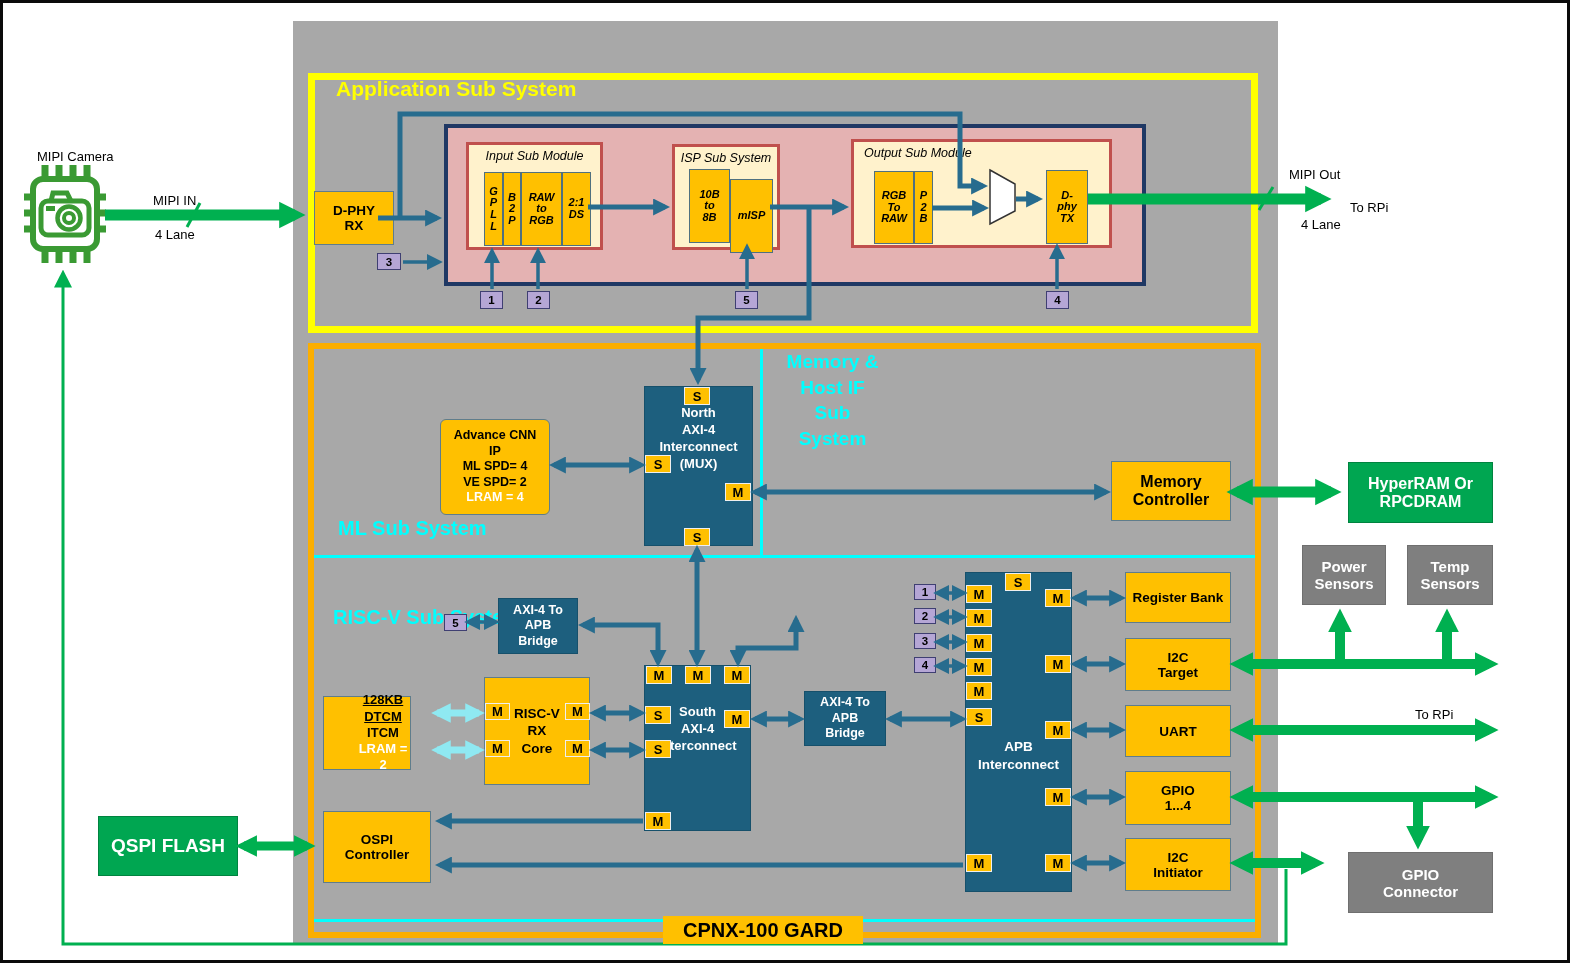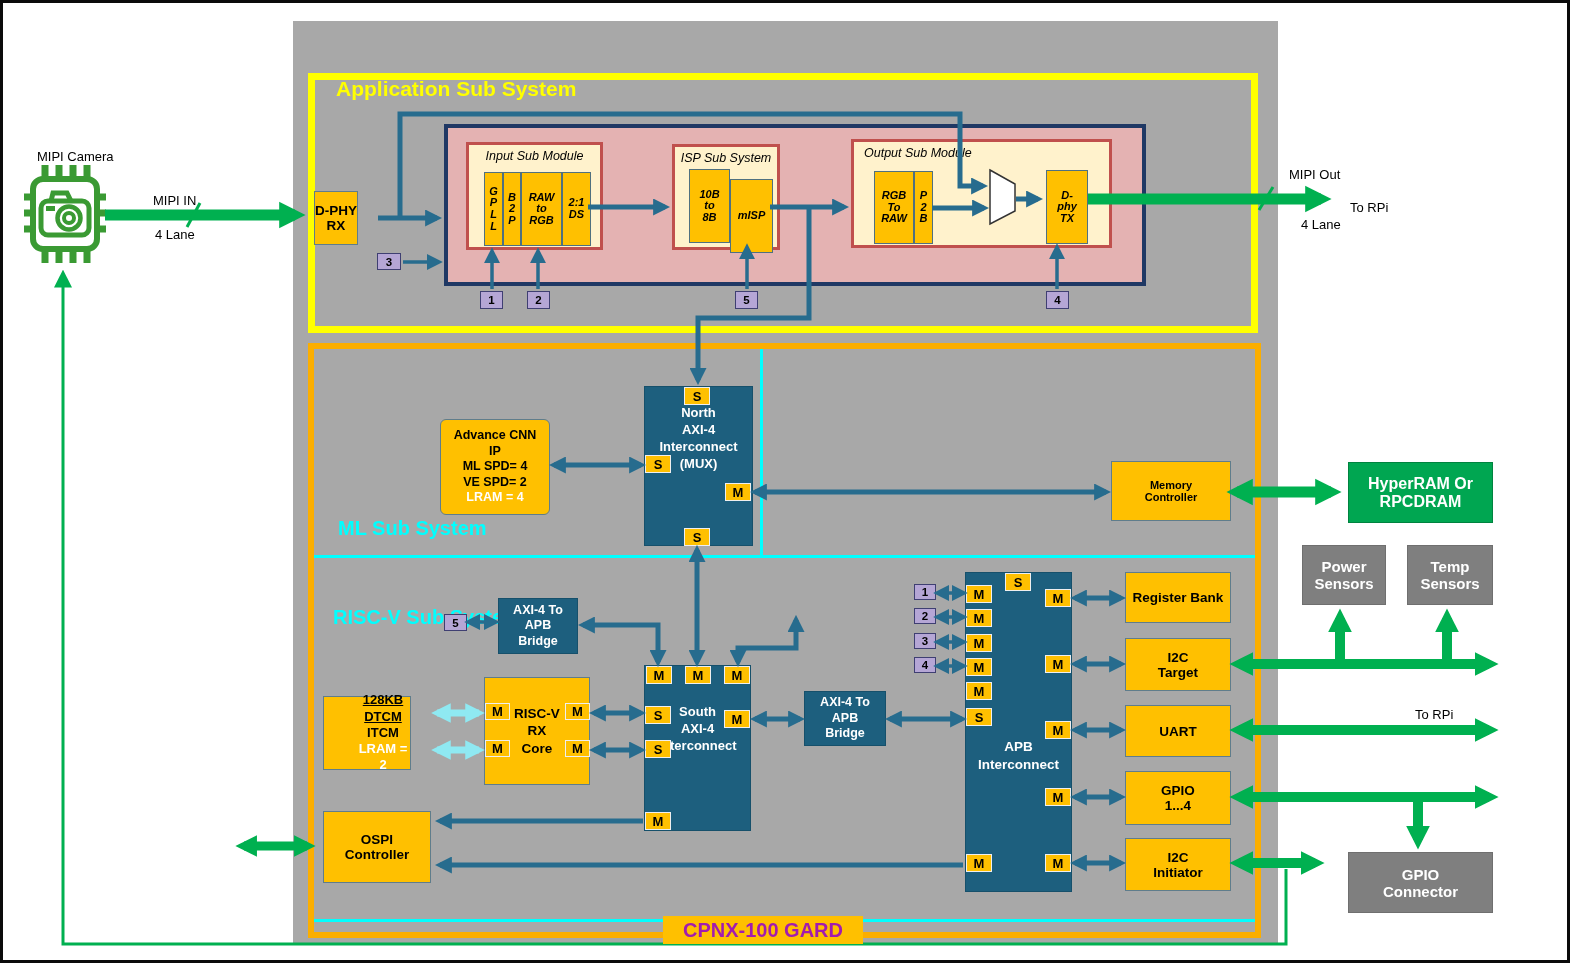--- a/index.html
+++ b/index.html
@@ -43,22 +43,26 @@
   <div class="sectY" style="left:305px;top:70px;width:950px;height:260px;"></div>
   <div class="abs" style="left:333px;top:74px;color:#FFFF00;font-weight:bold;font-size:21px;z-index:3;">Application Sub System</div>
 
   <div class="sectO" style="left:305px;top:340px;width:953px;height:595px;"></div>
   <div class="cyanline" style="left:311px;top:552px;width:941px;height:3px;"></div>
   <div class="cyanline" style="left:757px;top:346px;width:3px;height:208px;"></div>
   <div class="cyanline" style="left:311px;top:916px;width:941px;height:3px;"></div>
 
   <div class="cyanlbl" style="left:335px;top:514px;">ML Sub System</div>
   <div class="cyanlbl" style="left:330px;top:579px;margin-top:24px;">RISC-V Sub System</div>
-
-  <div class="box orange pre" style="left:311px;top:188px;width:44px;height:54px;font-size:13.5px;z-index:4;">D-PHY
+  <div class="cyanlbl pre" style="left:762px;top:346px;width:135px;text-align:center;font-size:19px;line-height:1.35;">Memory &amp;
+Host IF
+Sub
+System</div>
+
+  <div class="box orange pre" style="left:311px;top:188px;width:80px;height:54px;font-size:13.5px;z-index:4;">D-PHY
 RX</div>
 
   <div class="abs" style="left:441px;top:121px;width:702px;height:162px;background:#E4B2B2;border:4px solid #1F3864;box-sizing:border-box;z-index:3;"></div>
 
   <div class="cream" style="left:463px;top:139px;width:137px;height:108px;z-index:4;">
     <div class="modtitle">Input Sub Module</div>
     <div class="sub pre" style="left:15px;top:27px;width:19px;height:74px;">G
 P
 L
 L</div>
@@ -105,21 +109,21 @@
 
   <div class="box teal pre" style="left:641px;top:383px;width:109px;height:160px;font-size:13px;line-height:1.3;align-items:flex-start;padding-top:18px;z-index:4;">North
 AXI-4
 Interconnect
 (MUX)</div>
   <div class="port" style="left:681px;top:384px;">S</div>
   <div class="port" style="left:642px;top:452px;">S</div>
   <div class="port" style="left:722px;top:480px;">M</div>
   <div class="port" style="left:681px;top:525px;">S</div>
 
-  <div class="box orange pre" style="left:1108px;top:458px;width:120px;height:60px;font-size:11px;z-index:4;">Memory
+  <div class="box orange pre" style="left:1108px;top:458px;width:120px;height:60px;font-size:16px;z-index:4;">Memory
 Controller</div>
 
   <div class="box teal pre" style="left:495px;top:595px;width:80px;height:56px;font-size:12.5px;line-height:1.25;z-index:4;">AXI-4 To
 APB
 Bridge</div>
 
   <div class="box orange" style="left:320px;top:693px;width:88px;height:74px;z-index:4;padding-left:32px;">
     <div style="font-size:13px;line-height:1.25;">
       <div class="u">128KB</div>
       <div class="u">DTCM</div>
@@ -172,30 +176,31 @@
 Target</div>
   <div class="box orange" style="left:1122px;top:702px;width:106px;height:52px;font-size:13.5px;z-index:4;">UART</div>
   <div class="box orange pre" style="left:1122px;top:768px;width:106px;height:54px;font-size:13.5px;z-index:4;">GPIO
 1...4</div>
   <div class="box orange pre" style="left:1122px;top:835px;width:106px;height:53px;font-size:13.5px;z-index:4;">I2C
 Initiator</div>
 
   <div class="box orange pre" style="left:320px;top:808px;width:108px;height:72px;font-size:13.5px;z-index:4;">OSPI
 Controller</div>
 
+  <div class="box greenb" style="left:95px;top:813px;width:140px;height:60px;font-size:19px;z-index:4;">QSPI FLASH</div>
   <div class="box greenb pre" style="left:1345px;top:459px;width:145px;height:61px;font-size:16px;z-index:4;">HyperRAM Or
 RPCDRAM</div>
   <div class="box grayb pre" style="left:1299px;top:542px;width:84px;height:60px;font-size:15px;z-index:4;">Power
 Sensors</div>
   <div class="box grayb pre" style="left:1404px;top:542px;width:86px;height:60px;font-size:15px;z-index:4;">Temp
 Sensors</div>
   <div class="box grayb pre" style="left:1345px;top:849px;width:145px;height:61px;font-size:15px;z-index:4;">GPIO
 Connector</div>
 
-  <div class="box" style="left:660px;top:913px;width:200px;height:28px;background:#FFC000;color:#a21caf;font-size:20px;z-index:9;">CPNX-100 GARD</div>
+  <div class="box" style="left:660px;top:913px;width:200px;height:28px;background:#FFC000;color:#000000;font-size:20px;z-index:9;">CPNX-100 GARD</div>
 
   <div class="tag" style="left:374px;top:250px;width:24px;height:17px;">3</div>
   <div class="tag" style="left:477px;top:288px;width:23px;height:18px;">1</div>
   <div class="tag" style="left:524px;top:288px;width:23px;height:18px;">2</div>
   <div class="tag" style="left:732px;top:288px;width:23px;height:18px;">5</div>
   <div class="tag" style="left:1043px;top:288px;width:23px;height:18px;">4</div>
   <div class="tag" style="left:441px;top:611px;width:23px;height:17px;">5</div>
   <div class="tag" style="left:911px;top:581px;width:22px;height:16px;">1</div>
   <div class="tag" style="left:911px;top:605px;width:22px;height:16px;">2</div>
   <div class="tag" style="left:911px;top:630px;width:22px;height:16px;">3</div>

